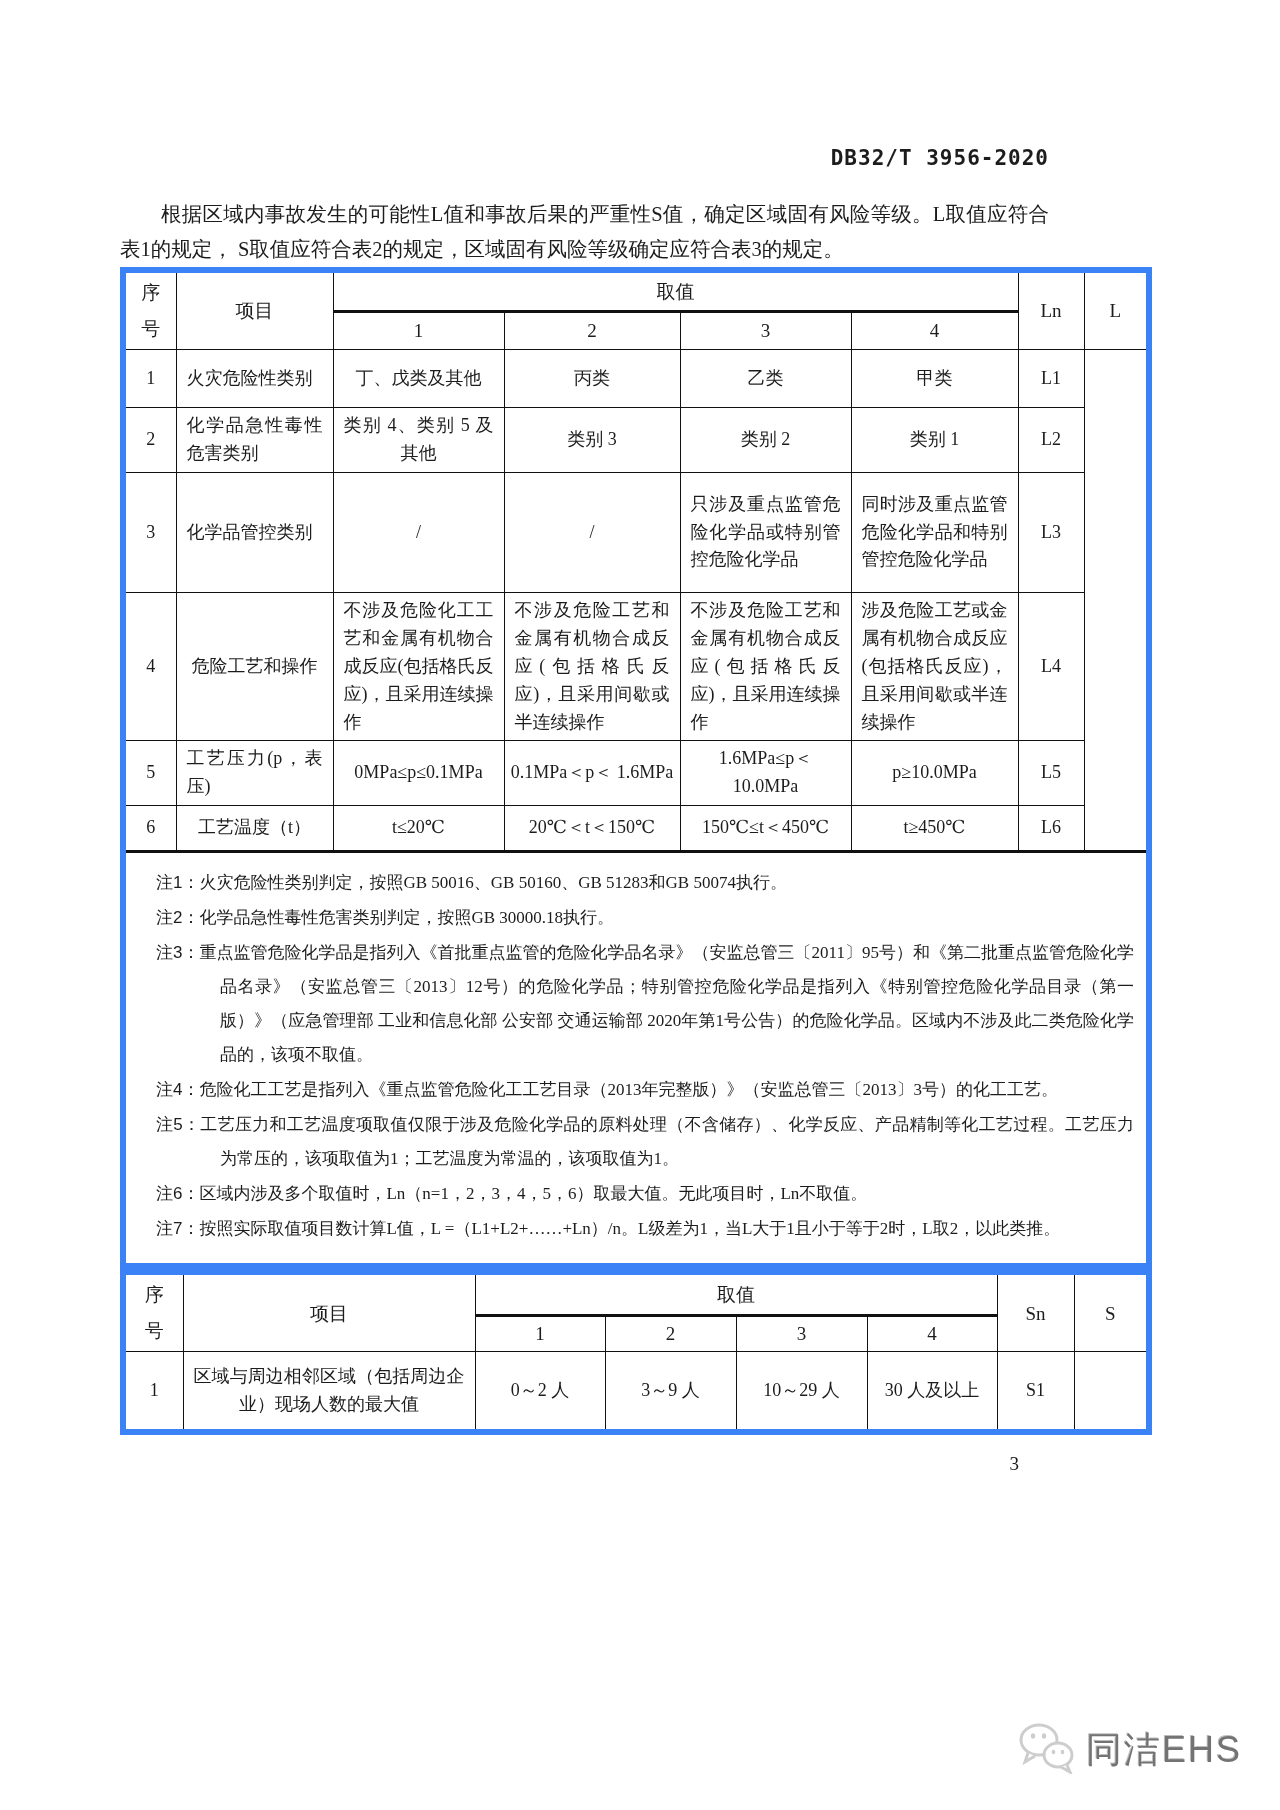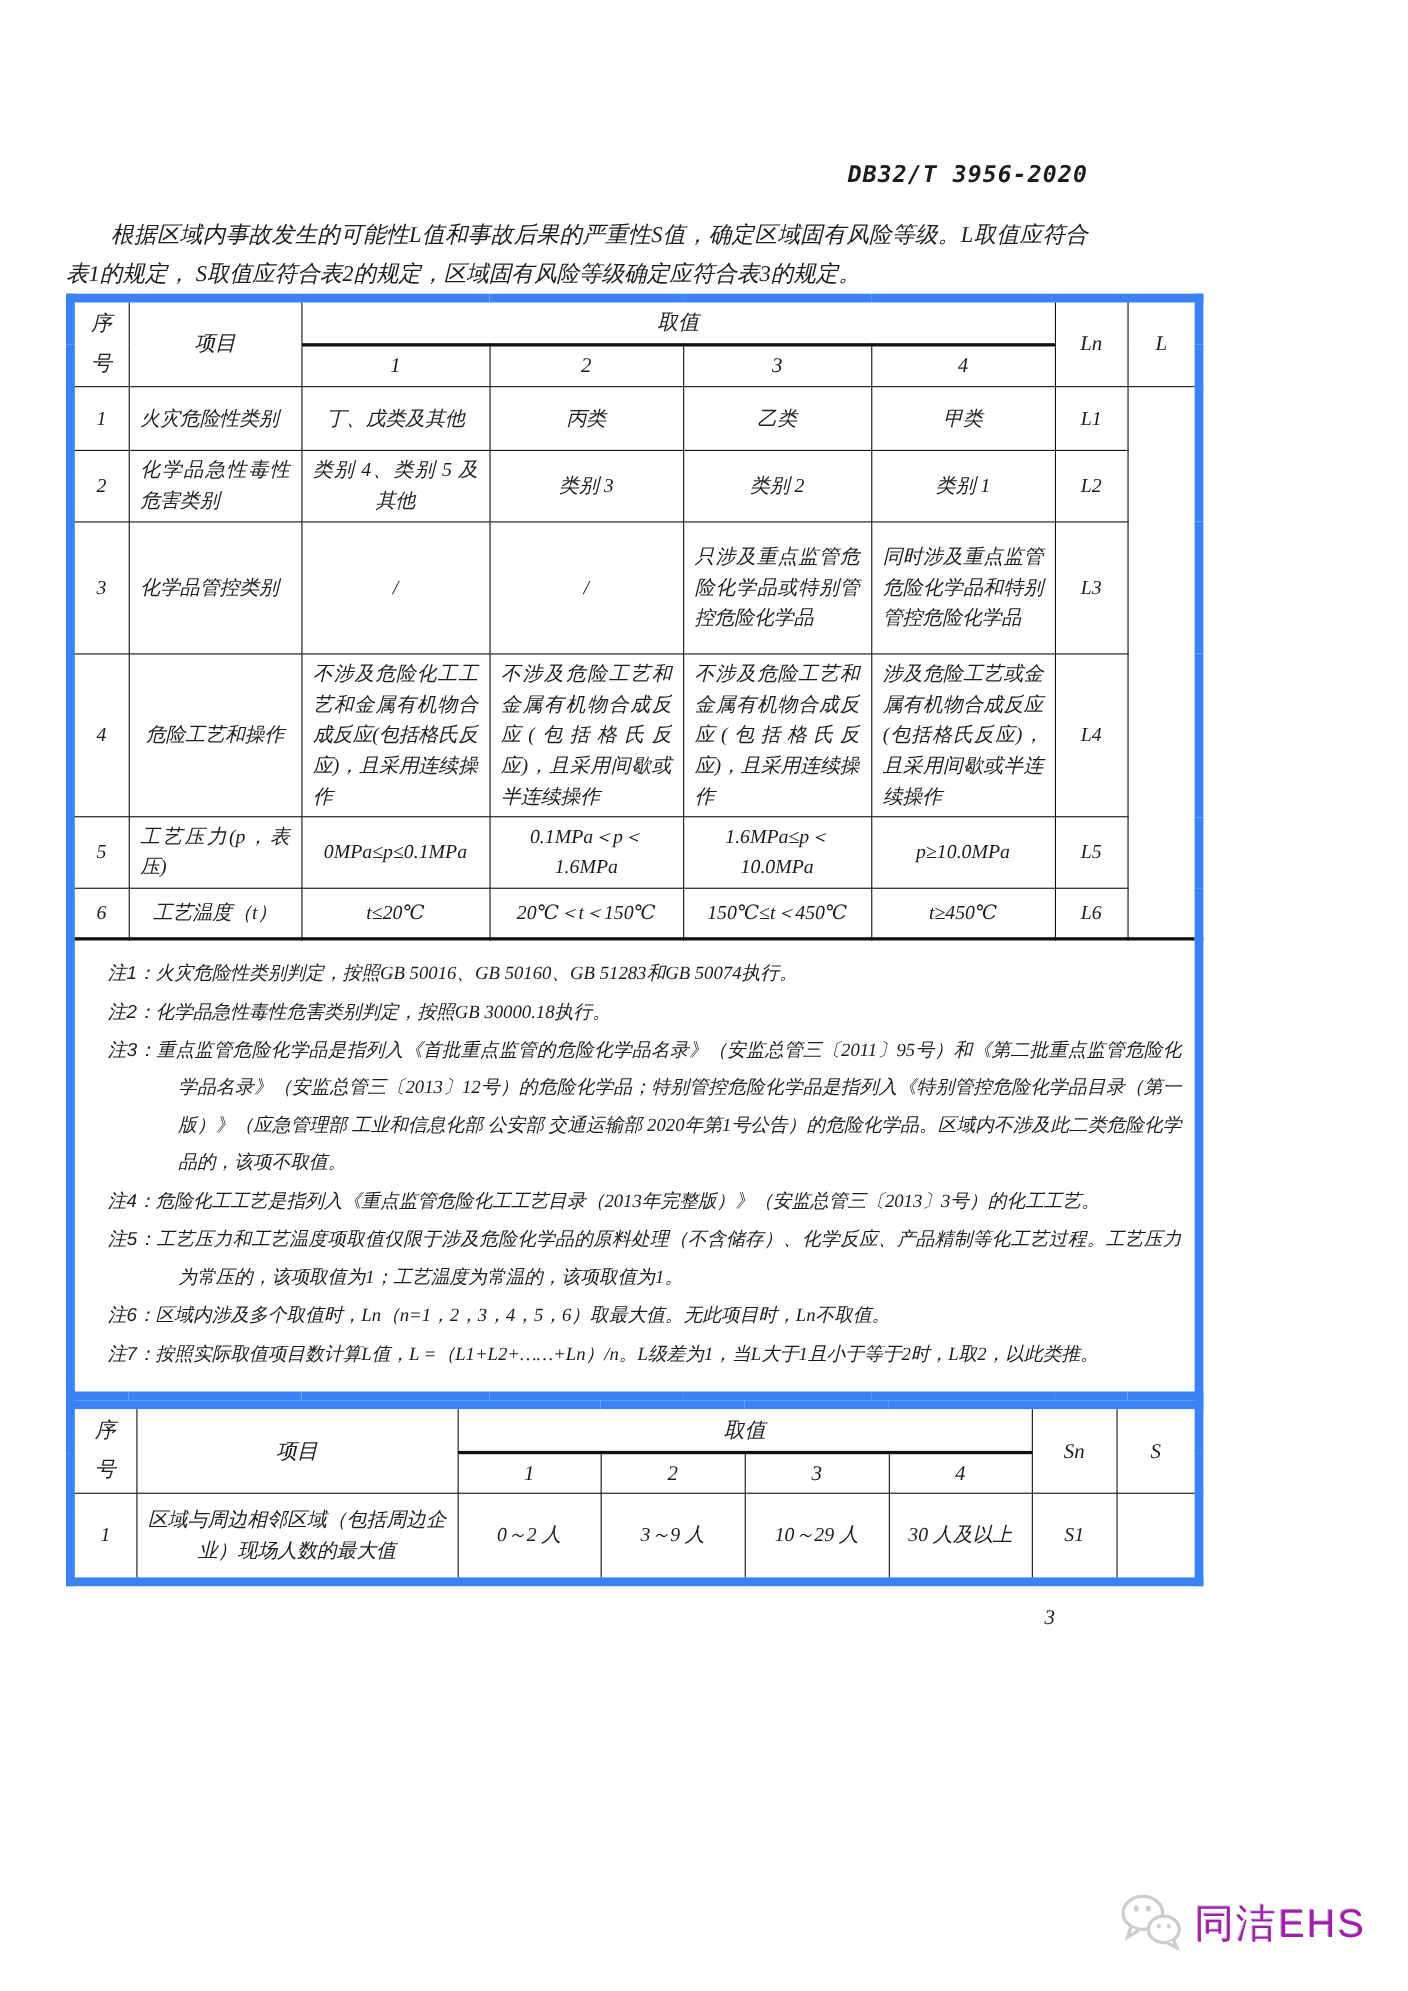--- a/index.html
+++ b/index.html
@@ -1,42 +1,42 @@
 <!DOCTYPE html>
 <html><head>
 <meta charset="utf-8">
 <style>
   html,body{margin:0;padding:0;background:#e9e9e9;}
   .page{position:relative;width:1280px;height:1810px;background:#ffffff;
         font-family:"Liberation Serif","DejaVu Serif",serif;color:#1c1c1c;overflow:hidden;}
-  .content{margin-left:60px;width:929px;font-style:italic;}
+  .content{margin-left:120px;width:929px;}
   .doc-number{padding-top:148px;text-align:right;font-family:"DejaVu Sans Mono",monospace;
               font-size:21px;letter-spacing:1px;font-weight:bold;line-height:1;}
   .sec-heading{margin:44px 0 0 0;font-family:"Liberation Sans","DejaVu Sans",sans-serif;
                font-weight:bold;font-size:22px;line-height:1;}
   .intro{margin:28px 0 0 0;font-size:20.5px;line-height:35px;text-indent:2em;
          text-align:justify;}
   .tbl-caption{margin:26px 0 14px 0;text-align:center;font-family:"Liberation Sans","DejaVu Sans",sans-serif;
                font-weight:bold;font-size:20px;line-height:1.2;}
-  table{border-collapse:collapse;table-layout:fixed;width:1026px;border:8px solid #3b82f6;}
+  table{border-collapse:collapse;table-layout:fixed;width:1026px;border:6px solid #3b82f6;}
   td{border:1px solid #111;font-size:18px;text-align:center;vertical-align:middle;
      padding:2px 6px;line-height:1.55;box-sizing:border-box;}
   .thickb{border-bottom:3px solid #111;}
   .just{text-align:justify;text-justify:inter-ideograph;padding:4px 10px;}
   .jcl{text-align:justify;text-justify:inter-ideograph;text-align-last:center;padding:4px 10px;}
   .twochar{display:inline-block;width:1.1em;word-break:break-all;line-height:1.9;}
   .notes-cell{border-top:3px solid #111;text-align:left;padding:12px 12px 16px 30px;}
   .note{font-size:17px;line-height:34px;padding-left:64px;text-indent:-64px;
         margin:1px 0;text-align:justify;}
   .note .nlabel{font-weight:bold;font-family:"Liberation Sans","DejaVu Sans",sans-serif;font-weight:normal;}
   .hA td,.hB td{font-size:19px;}
   .page-number{margin-top:18px;text-align:right;padding-right:30px;font-size:19px;}
   .watermark{position:absolute;right:38px;bottom:32px;display:flex;align-items:center;
              color:#c9c9c9;}
-  .wm-text{font-size:36px;letter-spacing:2px;color:#a21caf;
+  .wm-text{font-size:36px;letter-spacing:2px;color:#737373;
            text-shadow:1px 1px 0 #ffffff, -1px -1px 0 #bdbdbd;
            font-family:"Liberation Sans","DejaVu Sans",sans-serif;}
   .wm-icon{margin-right:10px;opacity:0.9;}
   
   .t1 .hA{height:38px;} .t1 .hB{height:33px;}
   .t1 .r1{height:58px;} .t1 .r2{height:56px;} .t1 .r3{height:120px;}
   .t1 .r4{height:146px;} .t1 .r5{height:54px;} .t1 .r6{height:46px;}
   
   .t2 .hA{height:42px;} .t2 .hB{height:34px;} .t2 .r1{height:80px;}
 </style>

